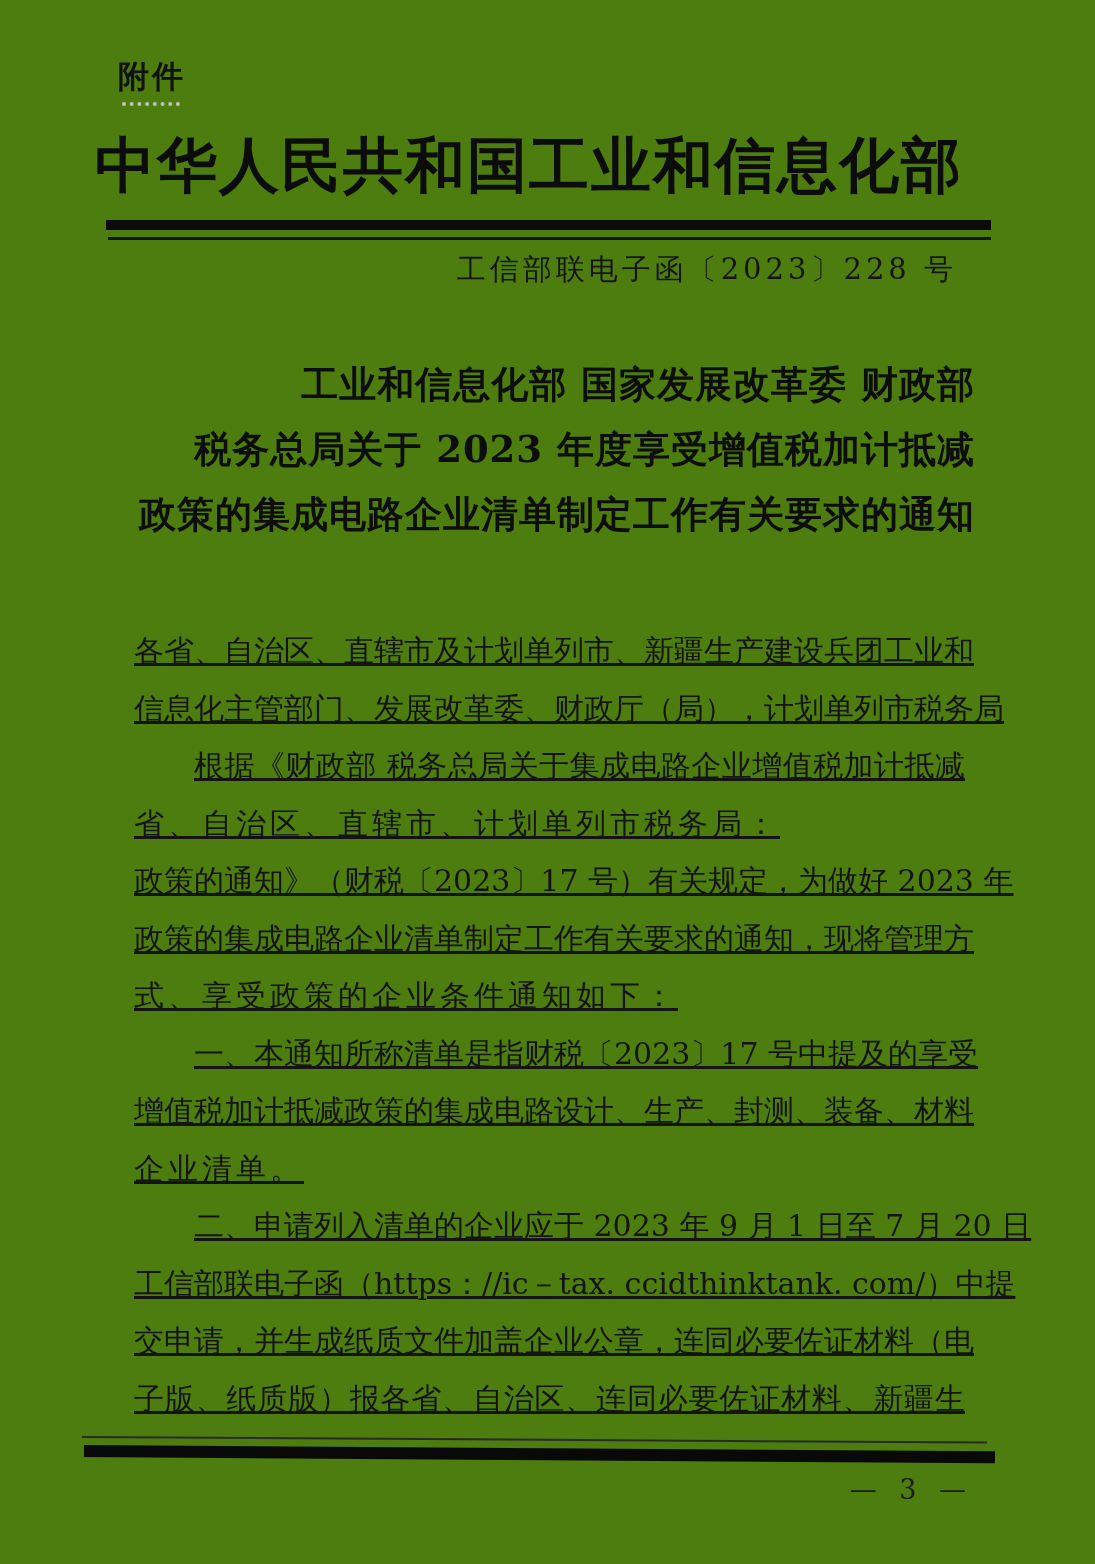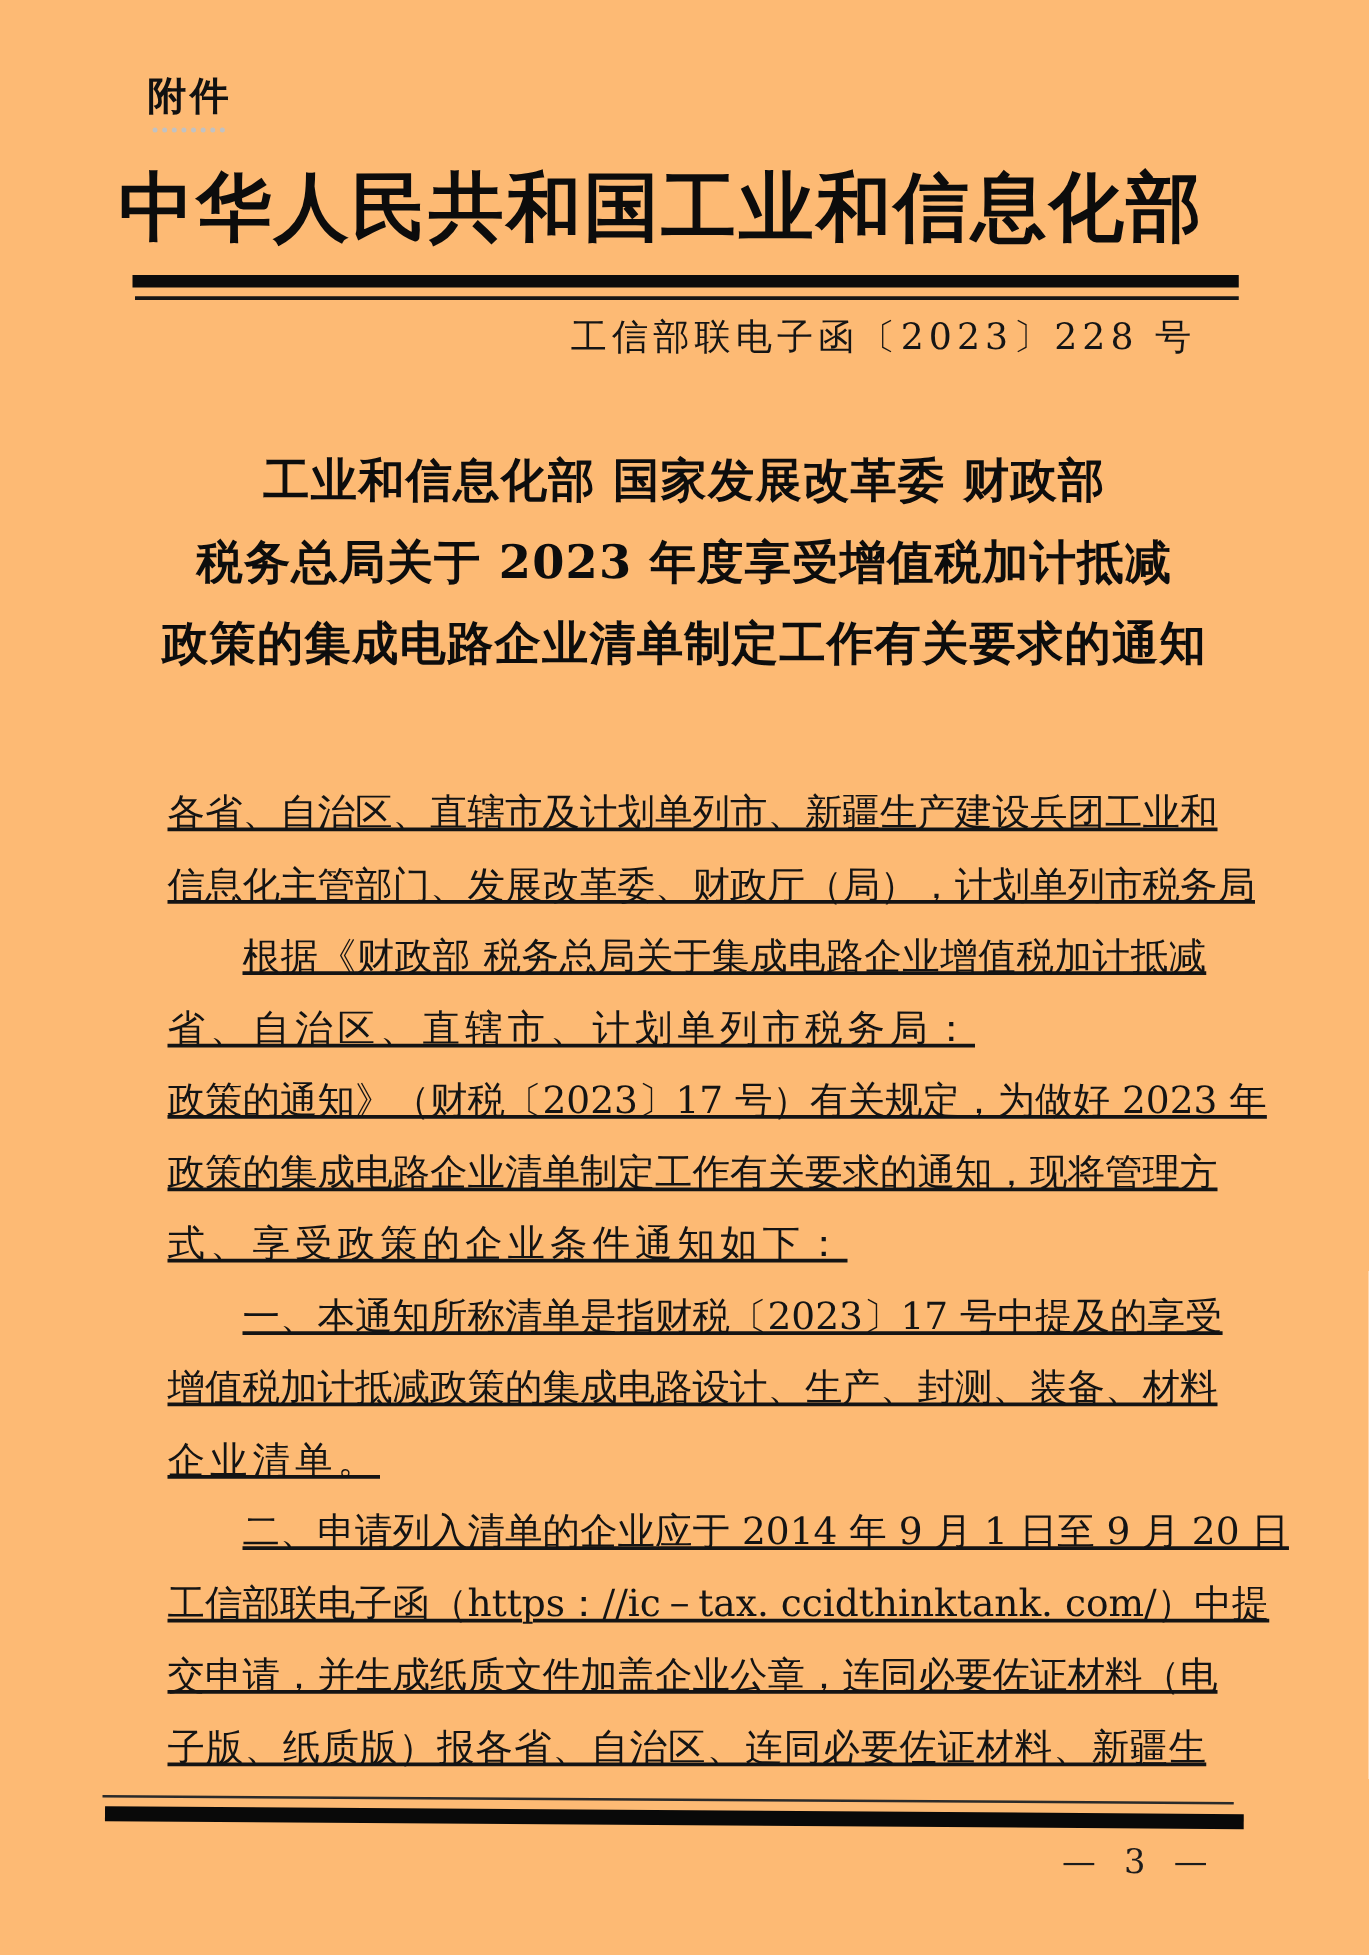--- a/index.html
+++ b/index.html
@@ -1,20 +1,20 @@
 <!DOCTYPE html>
 <html><head>
 <meta charset="utf-8">
 <style>
   html, body { margin: 0; padding: 0; background: #ffffff; }
   .page {
     position: relative;
     width: 1095px;
     height: 1564px;
-    background: #fdba74;
+    background: #4d7c0f;
     overflow: hidden;
     font-family: "DejaVu Serif", "Liberation Serif", serif;
     color: #111111;
   }
   .attachment-label {
     position: absolute;
     left: 118px;
     top: 56px;
     font-size: 31px;
     font-weight: 700;
@@ -63,21 +63,21 @@
     top: 250px;
     font-size: 29px;
     letter-spacing: 4px;
     color: #151515;
   }
   .notice-title {
     position: absolute;
     left: 120px;
     right: 120px;
     top: 352px;
-    text-align: center;
+    text-align: right;
     font-size: 37px;
     font-weight: 800;
     color: #0d0d0d;
   }
   .notice-title .title-line {
     height: 65px;
     line-height: 65px;
     letter-spacing: 1px;
     white-space: nowrap;
   }
@@ -161,21 +161,21 @@
   <div class="body-line">各省、自治区、直辖市及计划单列市、新疆生产建设兵团工业和</div>
       <div class="body-line">信息化主管部门、发展改革委、财政厅（局），计划单列市税务局</div>
       <div class="body-line indent">根据《财政部 税务总局关于集成电路企业增值税加计抵减</div>
       <div class="body-line no-justify">省、自治区、直辖市、计划单列市税务局：</div>
       <div class="body-line">政策的通知》（财税〔2023〕17 号）有关规定，为做好 2023 年</div>
       <div class="body-line">政策的集成电路企业清单制定工作有关要求的通知，现将管理方</div>
       <div class="body-line no-justify">式、享受政策的企业条件通知如下：</div>
       <div class="body-line indent">一、本通知所称清单是指财税〔2023〕17 号中提及的享受</div>
       <div class="body-line">增值税加计抵减政策的集成电路设计、生产、封测、装备、材料</div>
       <div class="body-line no-justify">企业清单。</div>
-      <div class="body-line indent">二、申请列入清单的企业应于 2014 年 9 月 1 日至 9 月 20 日</div>
+      <div class="body-line indent">二、申请列入清单的企业应于 2023 年 9 月 1 日至 7 月 20 日</div>
       <div class="body-line">工信部联电子函（https：//ic－tax. ccidthinktank. com/）中提</div>
       <div class="body-line">交申请，并生成纸质文件加盖企业公章，连同必要佐证材料（电</div>
       <div class="body-line">子版、纸质版）报各省、自治区、连同必要佐证材料、新疆生</div>
     </div>
 
   <div class="rule-thin-bottom"></div>
   <div class="rule-thick-bottom"></div>
 
   <div class="page-number">— 3 —</div>
 

